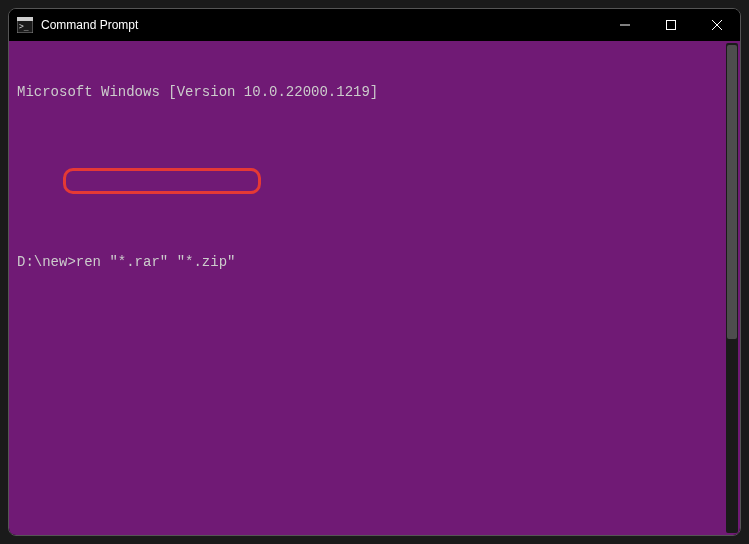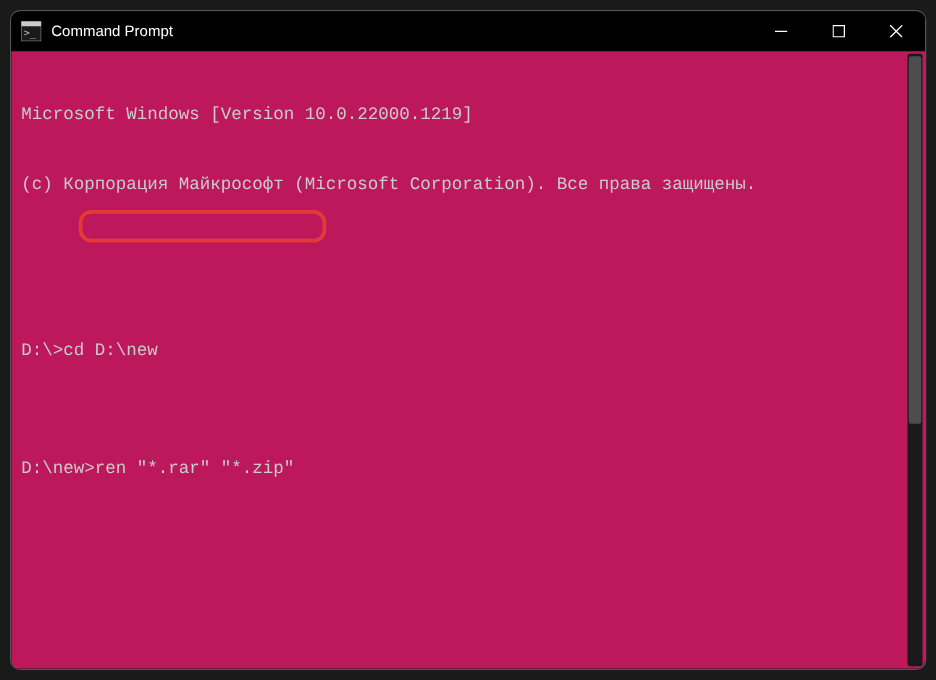--- a/index.html
+++ b/index.html
@@ -65,21 +65,21 @@
       align-items: center;
       justify-content: center;
       color: #fff;
     }
     .ctrl-btn svg {
       width: 10px;
       height: 10px;
     }
     .terminal {
       flex: 1;
-      background: #be185d;
+      background: #701a75;
       padding: 4px 8px 8px 8px;
       font-family: Consolas, "Courier New", monospace;
       font-size: 14px;
       line-height: 1.35;
       color: #ccc;
       white-space: pre;
       position: relative;
       overflow: hidden;
     }
     .line {
@@ -139,24 +139,22 @@
         <svg viewBox="0 0 10 10">
           <line x1="0" y1="0" x2="10" y2="10" stroke="#fff" stroke-width="1"></line>
           <line x1="10" y1="0" x2="0" y2="10" stroke="#fff" stroke-width="1"></line>
         </svg>
       </div>
     </div>
   </div>
 
   <div class="terminal">
     <span class="line">Microsoft Windows [Version 10.0.22000.1219]</span>
-    <span class="line">(c) Корпорация Майкрософт (Microsoft Corporation). Все права защищены.</span>
     <span class="line"></span>
     <span class="line"></span>
-    <span class="line"><span>D:\&gt;</span><span>cd D:\new</span></span>
     <span class="line"></span>
     <span class="line"><span>D:\new&gt;</span><span>ren "*.rar" "*.zip"</span></span>
 
     <div class="highlight-box" style="left:54px; top:127px; width:198px; height:26px;"></div>
 
     <div class="scrollbar-track">
       <div class="scrollbar-thumb"></div>
     </div>
   </div>
 </div>

